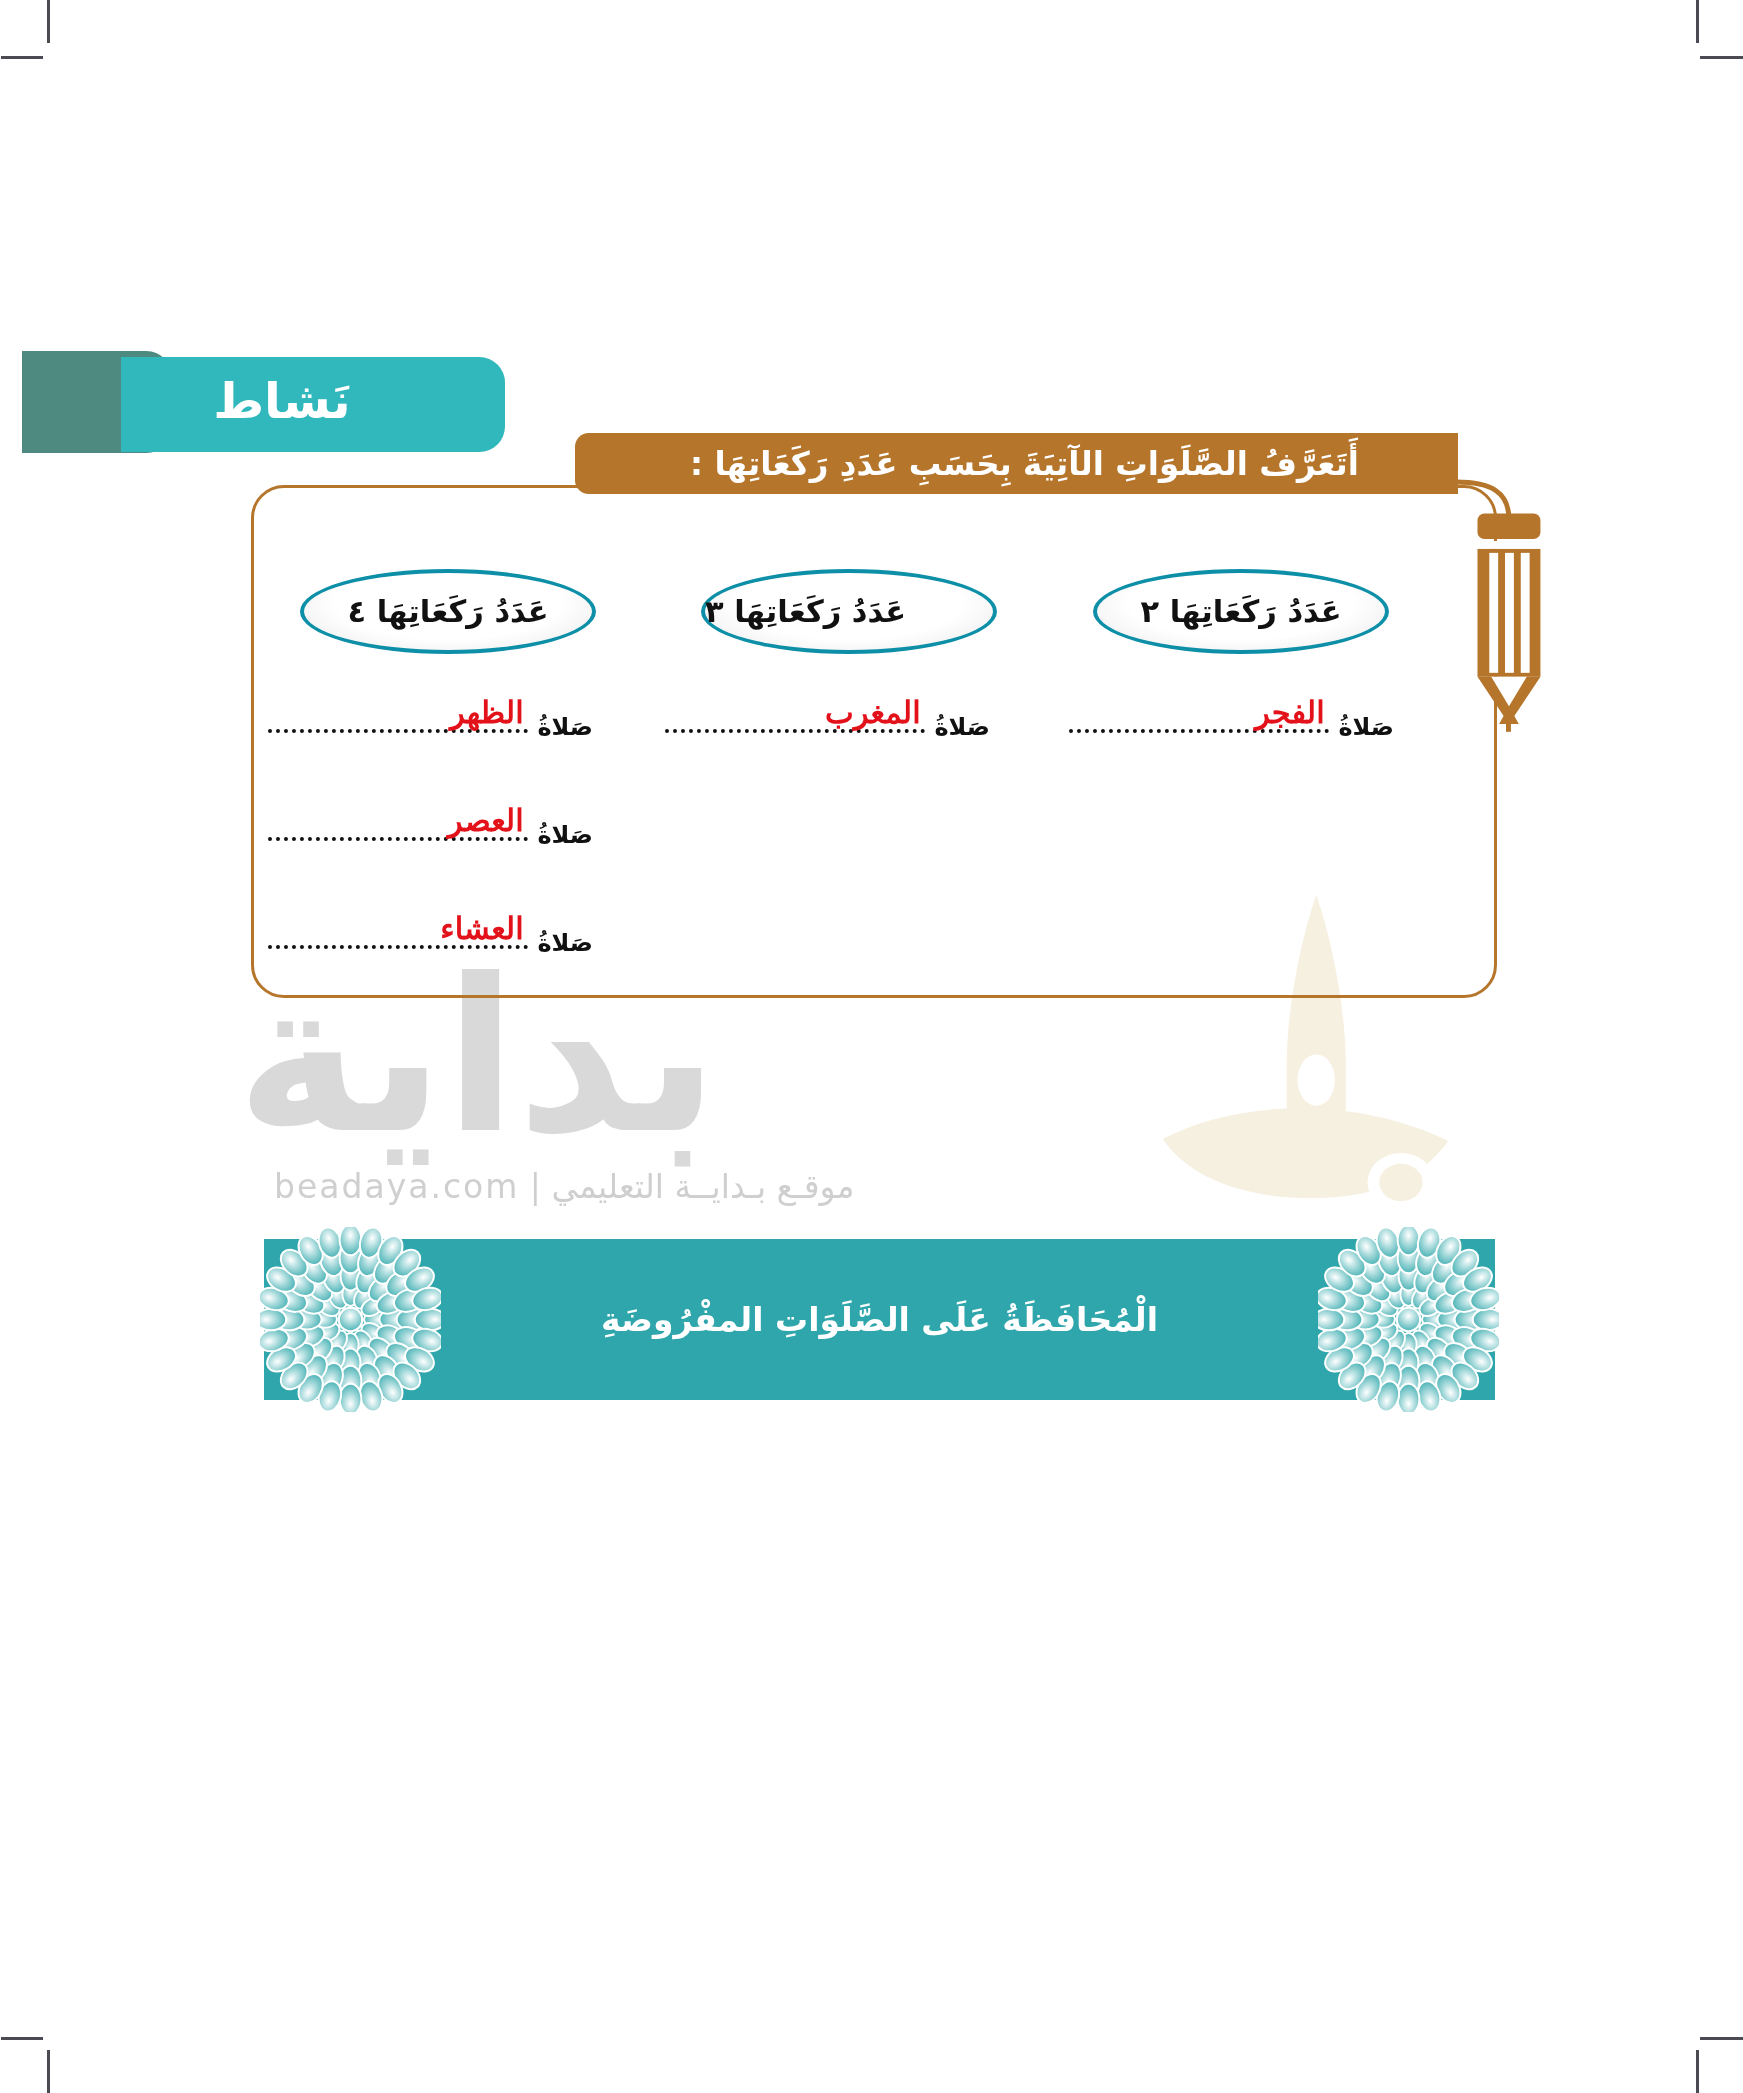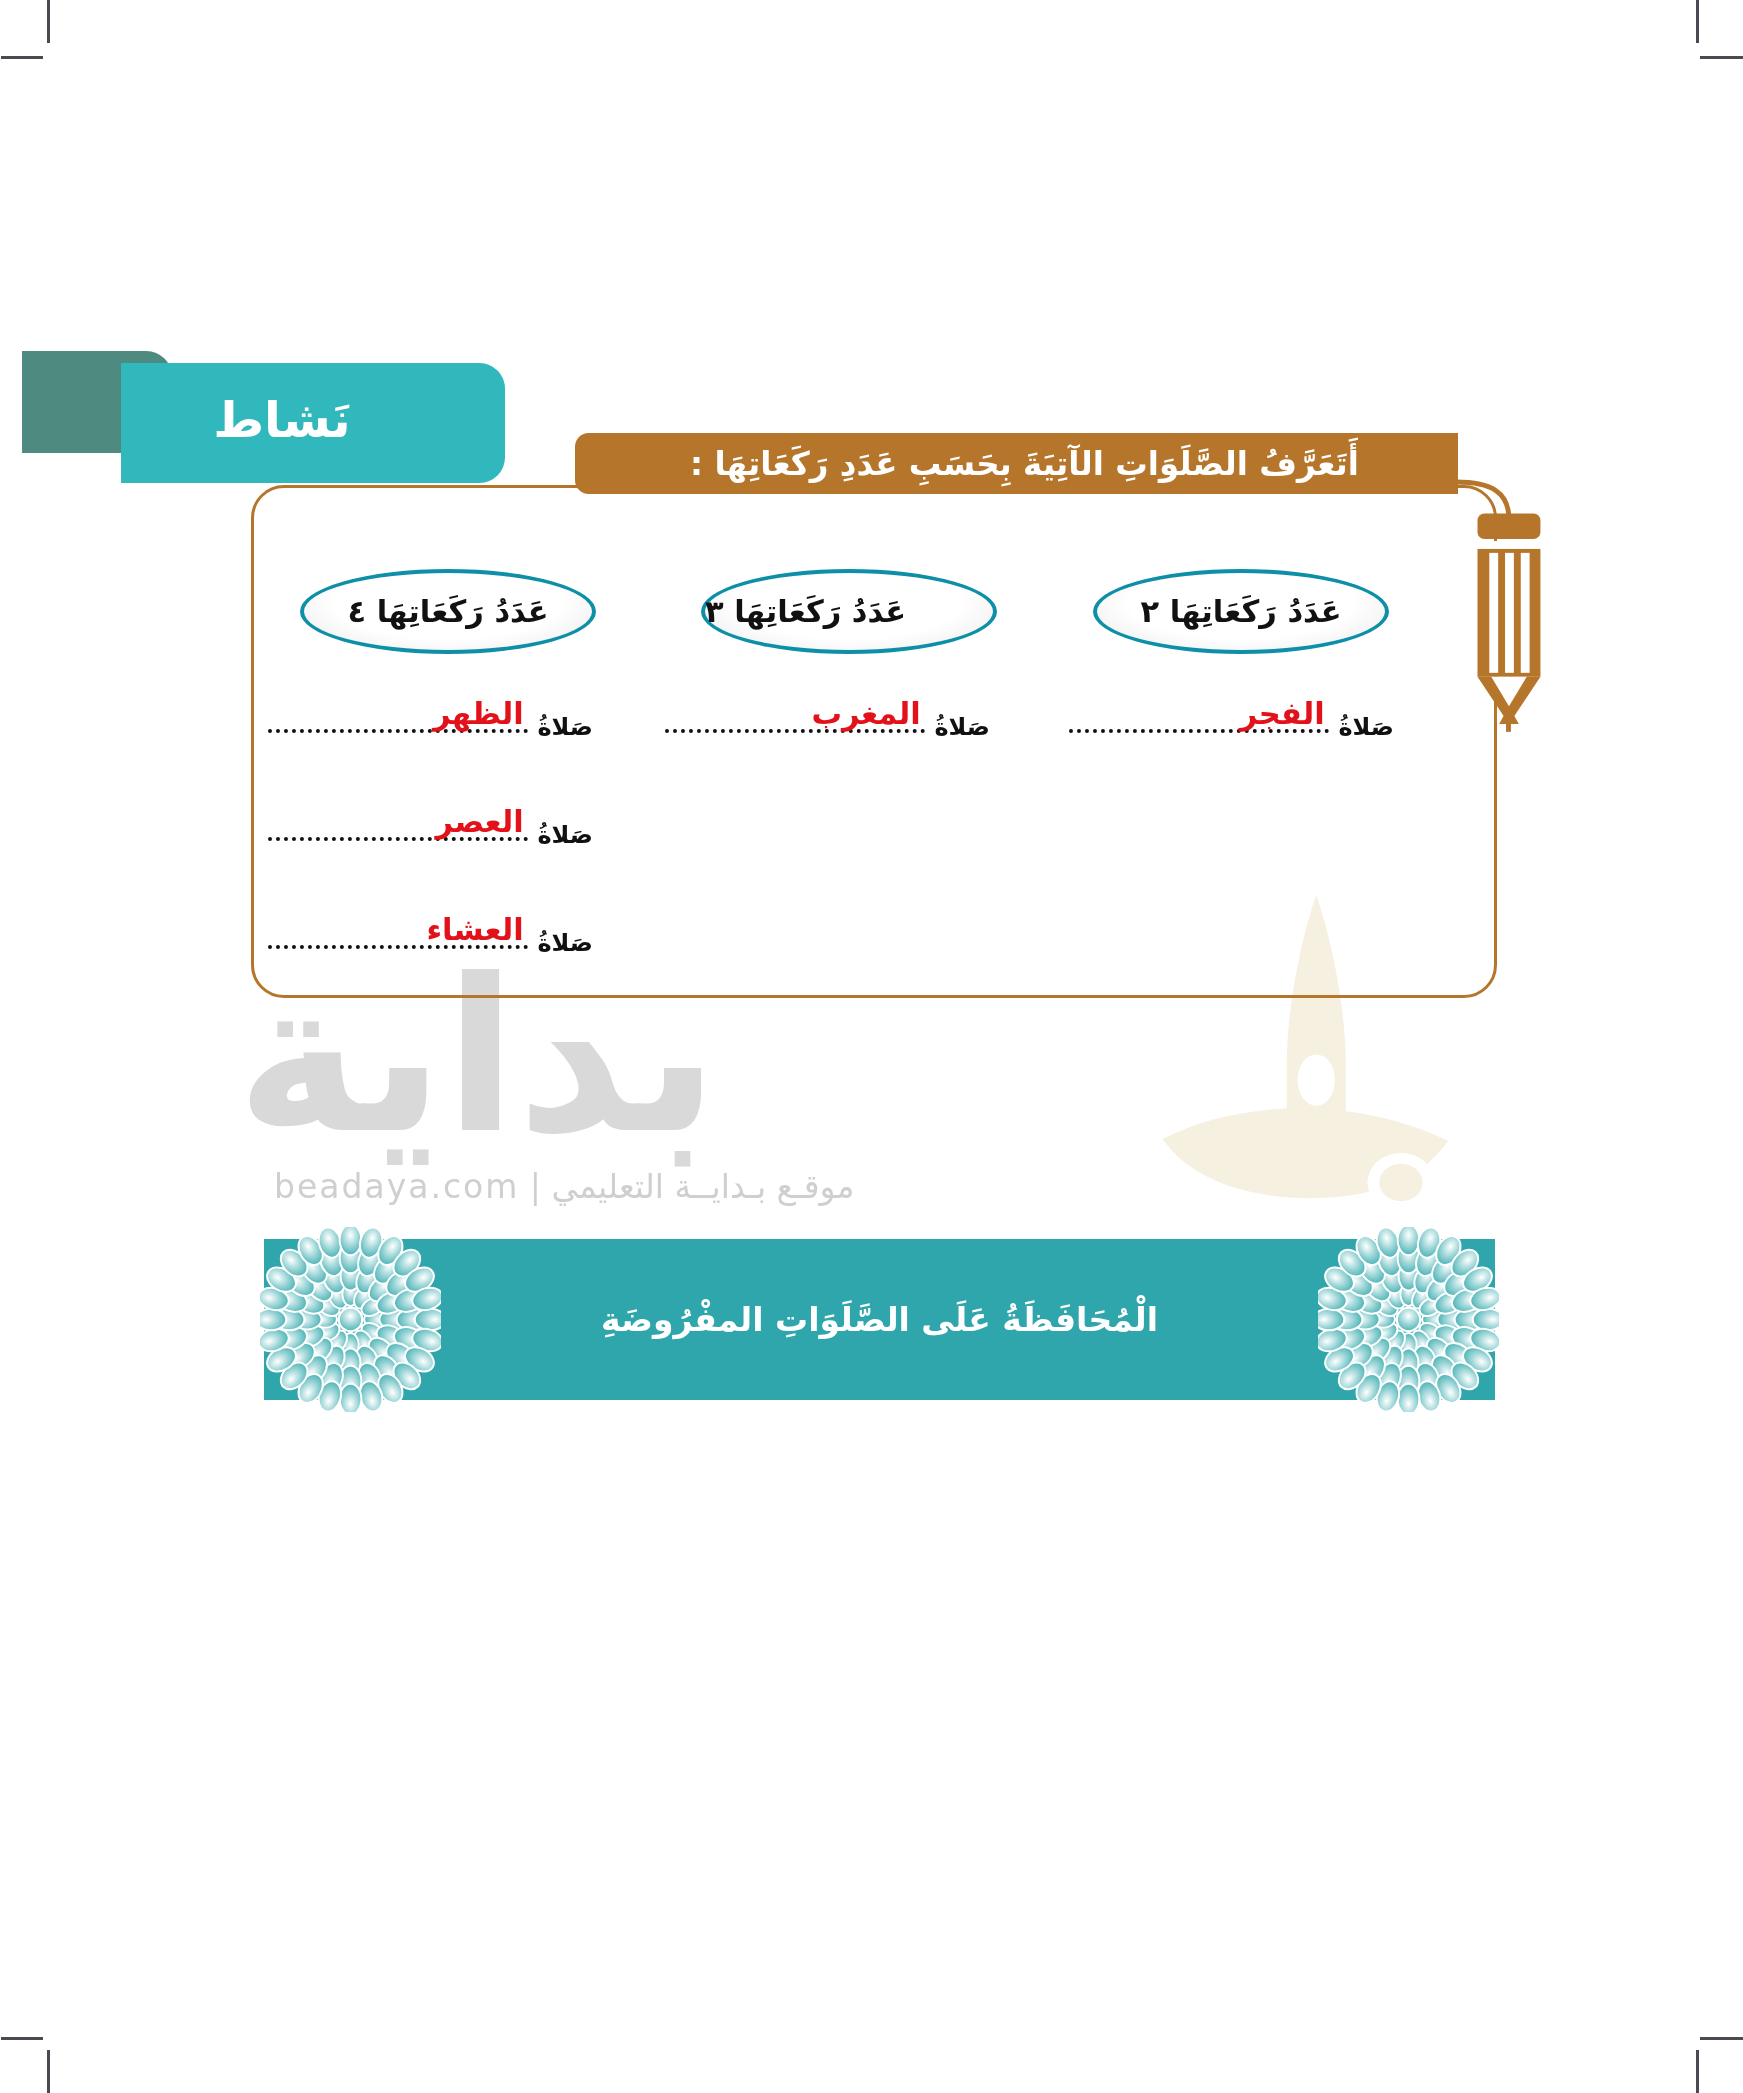--- a/index.html
+++ b/index.html
@@ -33,22 +33,22 @@
   }
   #activity-tab-back {
     position: absolute;
     left: 0; top: 0;
     width: 150px; height: 102px;
     background: #4e8a80;
     border-radius: 0 25.6px 25.6px 0;
   }
   #activity-tab-main {
     position: absolute;
-    left: 99px; top: 12px;
-    width: 384px; height: 120px;
+    left: 99px; top: 6px;
+    width: 384px; height: 95px;
     background: #30b8bd;
     border-radius: 0 25.6px 25.6px 0;
     display: flex;
     align-items: center;
     justify-content: flex-start;
     padding-right: 0;
     box-sizing: border-box;
   }
   #activity-tab-label {
     color: #ffffff;
@@ -152,20 +152,21 @@
     color: #111111;
     font-weight: bold;
     white-space: nowrap;
     flex: 0 0 auto;
   }
   .answer-blank {
     position: relative;
     flex: 1 1 auto;
     margin-right: 9.9px;
     height: 45px;
+    font-family: Liberation Serif, serif;
   }
   .answer-blank .dots {
     position: absolute;
     right: 0;
     bottom: 2px;
     width: 100%;
     border-bottom: 4.9px dotted #111111;
     height: 0;
   }
   .answer-blank .filled {

